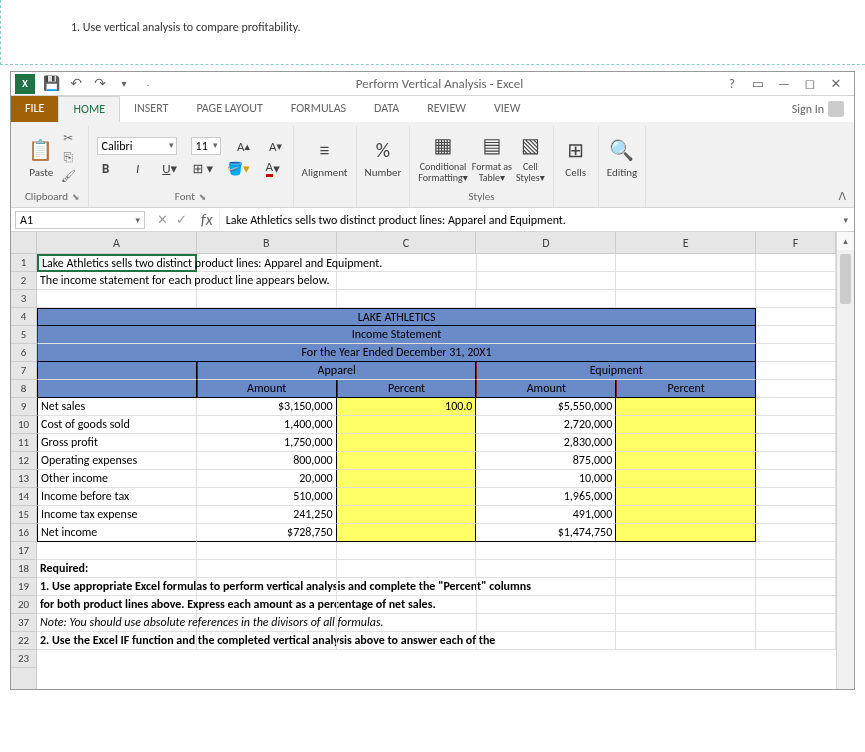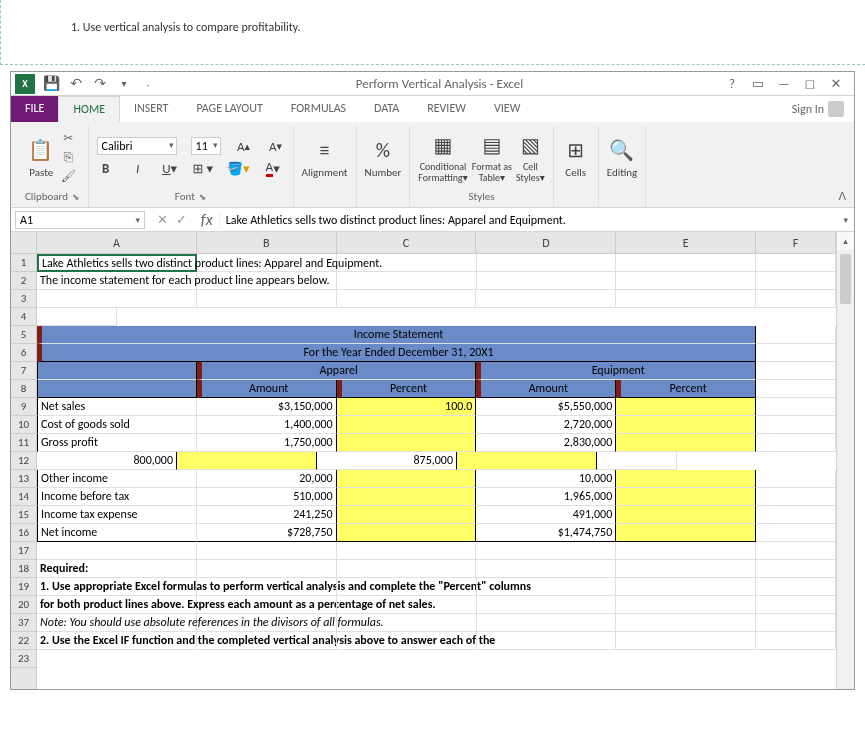--- a/index.html
+++ b/index.html
@@ -12,21 +12,21 @@
 .titlebar { height: 24px; background: #fff; display: flex; align-items: center; border-bottom: 1px solid #d4d4d4; }
 .titlebar .qat { display: flex; align-items: center; gap: 2px; padding-left: 4px; }
 .titlebar .qat .icon-btn { width: 22px; height: 22px; display: flex; align-items: center; justify-content: center; font-size: 14px; color: #666; cursor: pointer; }
 .titlebar .excel-logo { width: 20px; height: 20px; background: #217346; color: #fff; font-size: 10px; font-weight: bold; display: flex; align-items: center; justify-content: center; margin-right: 4px; }
 .titlebar .title { flex: 1; text-align: center; font-size: 13px; color: #666; }
 .titlebar .win-controls { display: flex; gap: 2px; padding-right: 6px; }
 .titlebar .win-controls span { width: 24px; height: 20px; display: flex; align-items: center; justify-content: center; font-size: 13px; color: #666; cursor: pointer; }
 
 .tabs-row { height: 26px; display: flex; align-items: stretch; background: #fff; }
 .tab { padding: 5px 14px; font-size: 12px; color: #666; cursor: pointer; text-transform: uppercase; }
-.tab.file { background: #701a75; color: #fff; }
+.tab.file { background: #a16207; color: #fff; }
 .tab.active { color: #217346; border: 1px solid #d4d4d4; border-bottom: 1px solid #f1f1f1; background: #f1f1f1; }
 .signin { margin-left: auto; padding: 5px 10px; font-size: 12px; color: #666; display: flex; align-items: center; gap: 4px; }
 
 .ribbon { background: #f1f1f1; border-bottom: 1px solid #d4d4d4; display: flex; padding: 4px 6px 0 6px; position: relative; }
 .rib-group { display: flex; flex-direction: column; align-items: center; border-right: 1px solid #e0e0e0; padding: 0 8px 2px 8px; }
 .rib-group:last-child { border-right: none; }
 .rib-group .content { display: flex; align-items: center; gap: 4px; height: 62px; }
 .rib-group .label { font-size: 11px; color: #666; padding: 2px 0; display: flex; align-items: center; gap: 4px; }
 .rib-group .label .launcher { font-size: 9px; color: #888; }
 .big-btn { display: flex; flex-direction: column; align-items: center; font-size: 11px; color: #444; gap: 2px; cursor: pointer; }
@@ -57,21 +57,21 @@
 .colheads { display: flex; height: 22px; background: #e6e6e6; border-bottom: 1px solid #ccc; }
 .colheads .ch { border-right: 1px solid #ccc; font-size: 12px; color: #444; text-align: center; line-height: 22px; }
 .cA { width: 160px; } .cB { width: 140px; } .cC { width: 140px; } .cD { width: 140px; } .cE { width: 140px; } .cF { width: 80px; }
 
 .cells { position: relative; }
 .row { display: flex; height: 18px; }
 .cell { border-right: 1px solid #e0e0e0; border-bottom: 1px solid #e0e0e0; font-size: 12px; padding: 0 3px; line-height: 17px; overflow: visible; white-space: nowrap; }
 .cell.sel { border: 2px solid #217346; position: relative; z-index: 3; height: 18px; line-height: 15px; }
 
 .hdr-blue { background: #6b8ac8; text-align: center; border: 1px solid #000; }
-.hdr-blue2 { background: #6b8ac8; text-align: center; border-left: 5px solid #7f1d1d; border-right: 1px solid #000; }
+.hdr-blue2 { background: #6b8ac8; text-align: center; border-left: 1px solid #7f1d1d; border-right: 1px solid #000; }
 .bbl { border-left: 1px solid #000 !important; }
 .bbr { border-right: 1px solid #000 !important; }
 .bbb { border-bottom: 1px solid #000 !important; }
 .bbt { border-top: 1px solid #000 !important; }
 .yel { background: #ffff66; }
 .tar { text-align: right; }
 .bold { font-weight: bold; }
 .ital { font-style: italic; }
 
 .vscroll { width: 18px; background: #f0f0f0; border-left: 1px solid #d4d4d4; position: relative; }
@@ -300,20 +300,21 @@
           </div>
           <div class="row">
             <div class="cell cA"></div>
             <div class="cell cB"></div>
             <div class="cell cC"></div>
             <div class="cell cD"></div>
             <div class="cell cE"></div>
             <div class="cell cF"></div>
           </div>
           <div class="row">
+            <div class="cell hdr-blue bbt bbl bbr" style="width: 720px;">LAKE ATHLETICS</div>
             <div class="cell cF"></div>
           </div>
           <div class="row">
             <div class="cell hdr-blue2" style="width: 720px;">Income Statement</div>
             <div class="cell cF"></div>
           </div>
           <div class="row">
             <div class="cell hdr-blue2 bbb" style="width: 720px;">For the Year Ended December 31, 20X1</div>
             <div class="cell cF"></div>
           </div>
@@ -349,20 +350,21 @@
           </div>
           <div class="row">
             <div class="cell cA bbl">Gross profit</div>
             <div class="cell cB tar bbr">1,750,000</div>
             <div class="cell cC tar yel bbr"></div>
             <div class="cell cD tar bbr">2,830,000</div>
             <div class="cell cE yel bbr"></div>
             <div class="cell cF"></div>
           </div>
           <div class="row">
+            <div class="cell cA bbl">Operating expenses</div>
             <div class="cell cB tar bbr">800,000</div>
             <div class="cell cC tar yel bbr"></div>
             <div class="cell cD tar bbr">875,000</div>
             <div class="cell cE yel bbr"></div>
             <div class="cell cF"></div>
           </div>
           <div class="row">
             <div class="cell cA bbl">Other income</div>
             <div class="cell cB tar bbr">20,000</div>
             <div class="cell cC tar yel bbr"></div>

